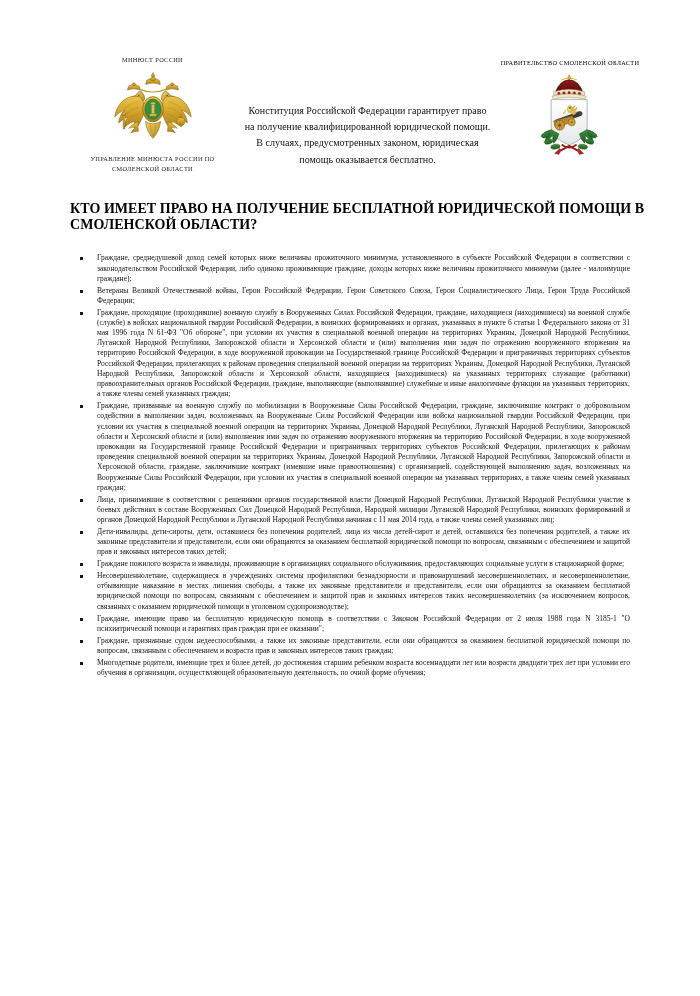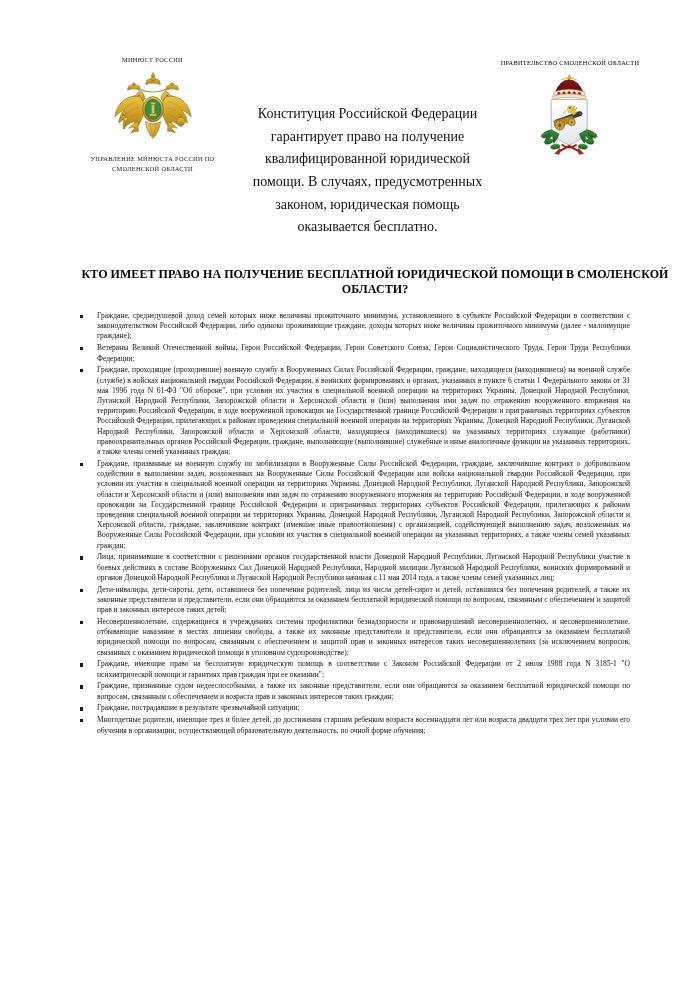--- a/index.html
+++ b/index.html
@@ -60,21 +60,21 @@
   }
   .org-caption-right {
     font-size: 6.3px;
     letter-spacing: 0.3px;
     line-height: 1.5;
     text-transform: uppercase;
     margin-bottom: 6px;
   }
 
   .intro-text {
-    font-size: 14px;
+    font-size: 10px;
     line-height: 1.62;
     color: #111111;
     text-align: center;
   }
 
   
   .emblem-minjust {
     width: 92px;
     height: 78px;
     margin: 0 auto;
@@ -86,32 +86,31 @@
     width: 86px;
     height: 84px;
     margin: 0 auto;
     position: relative;
   }
 
   
   .doc-title {
     margin: 28px 0 0 0;
     padding: 0 20px 0 70px;
-    font-size: 12px;
+    font-size: 14px;
     font-weight: bold;
     letter-spacing: 0.05px;
     color: #000;
     text-transform: uppercase;
     font-family: "Liberation Serif", serif;
-    text-align: center;
   }
 
   
   .bullet-list {
-    margin: 14px 0 0 0;
+    margin: 20px 0 0 0;
     padding: 0 70px 0 97px;
     list-style: none;
   }
   .bullet-item {
     position: relative;
     font-size: 7.55px;
     line-height: 1.355;
     text-align: justify;
     text-justify: inter-word;
     margin-bottom: 1.6px;
@@ -319,25 +318,25 @@
           </g>
         </svg>
       </div>
     </div>
   </div>
 
   <h1 class="doc-title">КТО ИМЕЕТ ПРАВО НА ПОЛУЧЕНИЕ БЕСПЛАТНОЙ ЮРИДИЧЕСКОЙ ПОМОЩИ В СМОЛЕНСКОЙ ОБЛАСТИ?</h1>
 
   <ul class="bullet-list">
     <li class="bullet-item">Граждане, среднедушевой доход семей которых ниже величины прожиточного минимума, установленного в субъекте Российской Федерации в соответствии с законодательством Российской Федерации, либо одиноко проживающие граждане, доходы которых ниже величины прожиточного минимума (далее - малоимущие граждане);</li>
-    <li class="bullet-item">Ветераны Великой Отечественной войны, Герои Российской Федерации, Герои Советского Союза, Герои Социалистического Труда, Герои Труда Республики Федерации;</li>
+    <li class="bullet-item">Ветераны Великой Отечественной войны, Герои Российской Федерации, Герои Советского Союза, Герои Социалистического Лица, Герои Труда Российской Федерации;</li>
     <li class="bullet-item">Граждане, проходящие (проходившие) военную службу в Вооруженных Силах Российской Федерации, граждане, находящиеся (находившиеся) на военной службе (службе) в войсках национальной гвардии Российской Федерации, в воинских формированиях и органах, указанных в пункте 6 статьи 1 Федерального закона от 31 мая 1996 года N 61-ФЗ "Об обороне", при условии их участия в специальной военной операции на территориях Украины, Донецкой Народной Республики, Луганской Народной Республики, Запорожской области и Херсонской области и (или) выполнения ими задач по отражению вооруженного вторжения на территорию Российской Федерации, в ходе вооруженной провокации на Государственной границе Российской Федерации и приграничных территориях субъектов Российской Федерации, прилегающих к районам проведения специальной военной операции на территориях Украины, Донецкой Народной Республики, Луганской Народной Республики, Запорожской области и Херсонской области, находящиеся (находившиеся) на указанных территориях служащие (работники) правоохранительных органов Российской Федерации, граждане, выполняющие (выполнявшие) служебные и иные аналогичные функции на указанных территориях, а также члены семей указанных граждан;</li>
     <li class="bullet-item">Граждане, призванные на военную службу по мобилизации в Вооруженные Силы Российской Федерации, граждане, заключившие контракт о добровольном содействии в выполнении задач, возложенных на Вооруженные Силы Российской Федерации или войска национальной гвардии Российской Федерации, при условии их участия в специальной военной операции на территориях Украины, Донецкой Народной Республики, Луганской Народной Республики, Запорожской области и Херсонской области и (или) выполнения ими задач по отражению вооруженного вторжения на территорию Российской Федерации, в ходе вооруженной провокации на Государственной границе Российской Федерации и приграничных территориях субъектов Российской Федерации, прилегающих к районам проведения специальной военной операции на территориях Украины, Донецкой Народной Республики, Луганской Народной Республики, Запорожской области и Херсонской области, граждане, заключившие контракт (имевшие иные правоотношения) с организацией, содействующей выполнению задач, возложенных на Вооруженные Силы Российской Федерации, при условии их участия в специальной военной операции на указанных территориях, а также члены семей указанных граждан;</li>
     <li class="bullet-item">Лица, принимавшие в соответствии с решениями органов государственной власти Донецкой Народной Республики, Луганской Народной Республики участие в боевых действиях в составе Вооруженных Сил Донецкой Народной Республики, Народной милиции Луганской Народной Республики, воинских формирований и органов Донецкой Народной Республики и Луганской Народной Республики начиная с 11 мая 2014 года, а также члены семей указанных лиц;</li>
     <li class="bullet-item">Дети-инвалиды, дети-сироты, дети, оставшиеся без попечения родителей, лица из числа детей-сирот и детей, оставшихся без попечения родителей, а также их законные представители и представители, если они обращаются за оказанием бесплатной юридической помощи по вопросам, связанным с обеспечением и защитой прав и законных интересов таких детей;</li>
+    <li class="bullet-item">Граждане пожилого возраста и инвалиды, проживающие в организациях социального обслуживания, предоставляющих социальные услуги в стационарной форме;</li>
     <li class="bullet-item">Несовершеннолетние, содержащиеся в учреждениях системы профилактики безнадзорности и правонарушений несовершеннолетних, и несовершеннолетние, отбывающие наказание в местах лишения свободы, а также их законные представители и представители, если они обращаются за оказанием бесплатной юридической помощи по вопросам, связанным с обеспечением и защитой прав и законных интересов таких несовершеннолетних (за исключением вопросов, связанных с оказанием юридической помощи в уголовном судопроизводстве);</li>
     <li class="bullet-item">Граждане, имеющие право на бесплатную юридическую помощь в соответствии с Законом Российской Федерации от 2 июля 1988 года N 3185-1 "О психиатрической помощи и гарантиях прав граждан при ее оказании";</li>
     <li class="bullet-item">Граждане, признанные судом недееспособными, а также их законные представители, если они обращаются за оказанием бесплатной юридической помощи по вопросам, связанным с обеспечением и возраста прав и законных интересов таких граждан;</li>
-    <li class="bullet-item">Граждане, пострадавшие в результате чрезвычайной ситуации;</li>
     <li class="bullet-item">Многодетные родители, имеющие трех и более детей, до достижения старшим ребенком возраста восемнадцати лет или возраста двадцати трех лет при условии его обучения в организации, осуществляющей образовательную деятельность, по очной форме обучения;</li>
   </ul>
 
 </div>
 
 </body></html>

